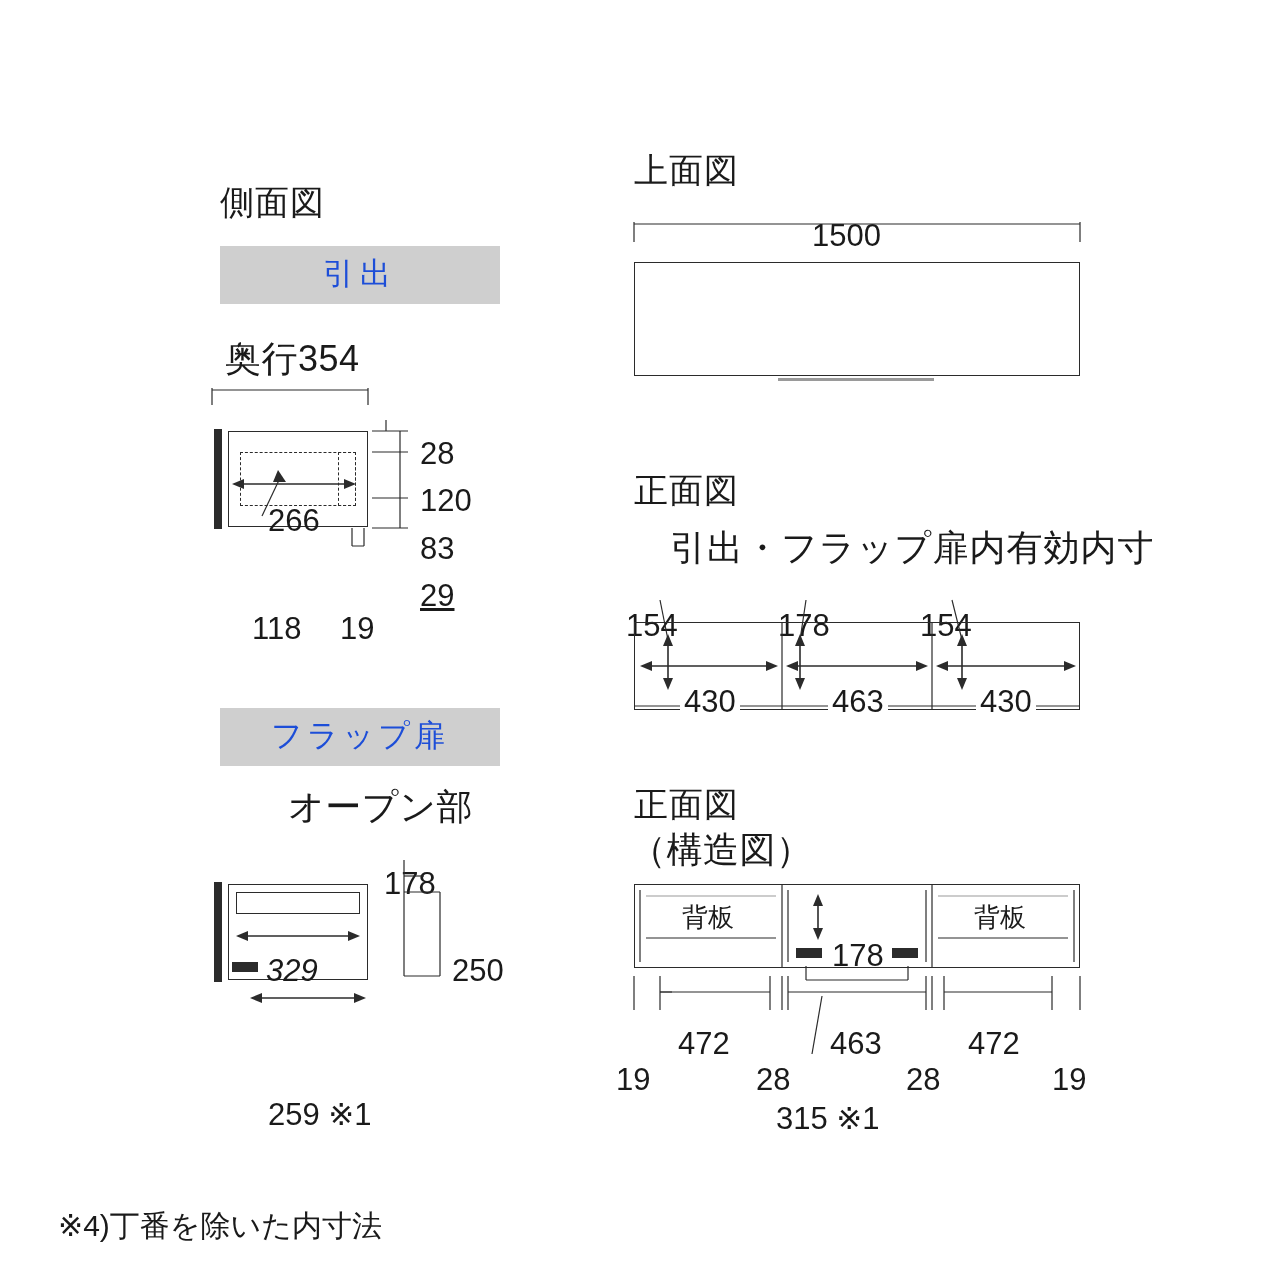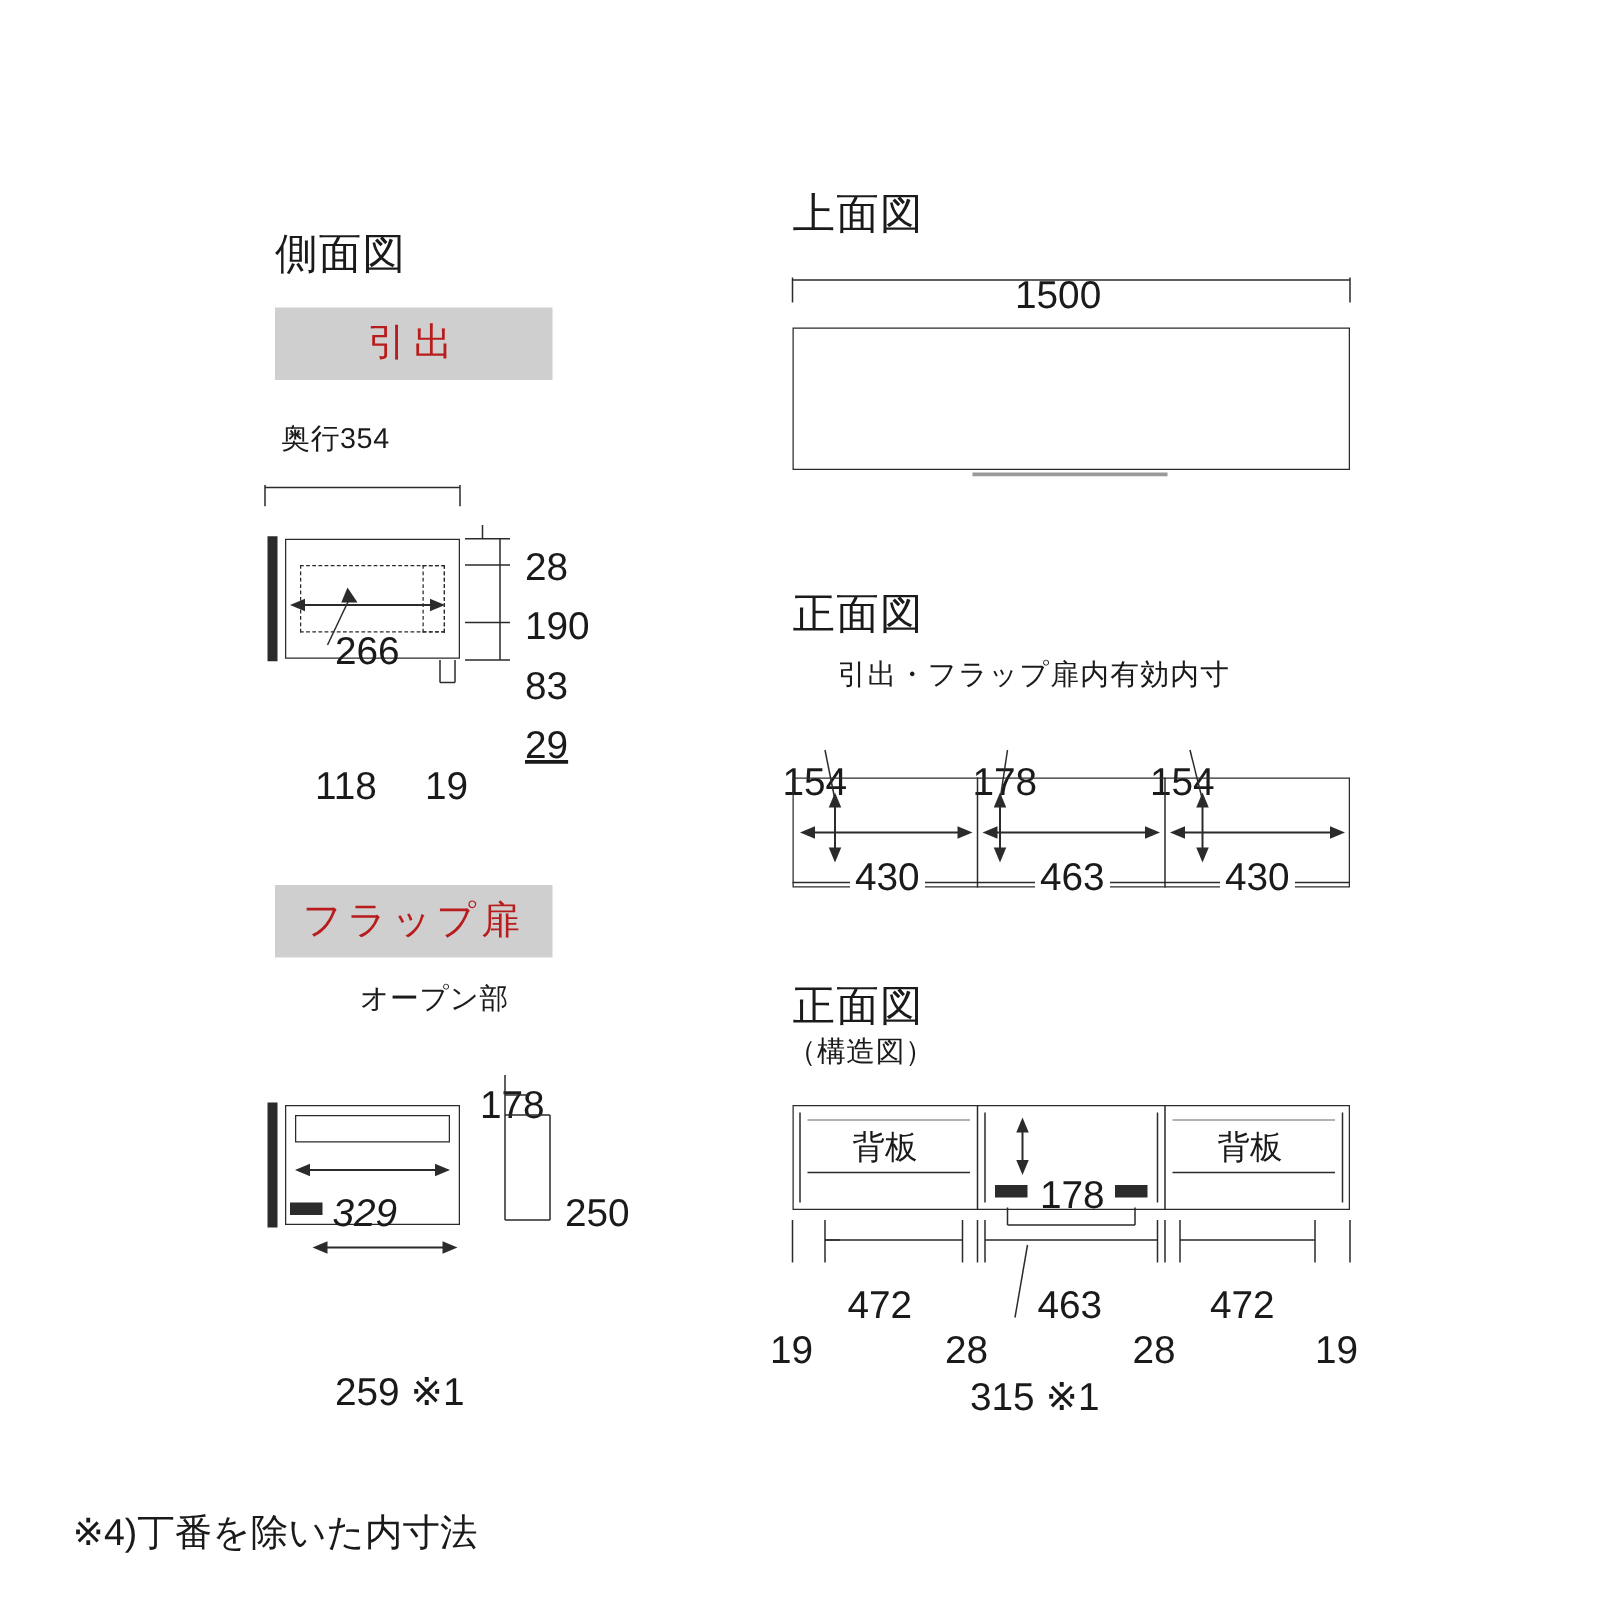--- a/index.html
+++ b/index.html
@@ -5,30 +5,30 @@
   html,body{margin:0;padding:0;}
   body{
     width:1280px;height:1280px;
     background:#ffffff;
     font-family:"Liberation Sans","DejaVu Sans",sans-serif;
     color:#1a1a1a;
     position:relative;
     overflow:hidden;
   }
   .abs{position:absolute;}
-  .lbl{font-size:23px;letter-spacing:0.5px;white-space:nowrap;text-align:right;}
+  .lbl{font-size:36px;letter-spacing:0.5px;white-space:nowrap;text-align:right;}
   .lbl-big{font-size:34px;letter-spacing:1px;white-space:nowrap;}
   .num{font-size:31px;white-space:nowrap;margin-top:36px;}
   .num-sm{font-size:26px;white-space:nowrap;}
   .tag{
-    background:#cfcfcf;color:#b91c1c;
+    background:#cfcfcf;color:#1d4ed8;
     font-size:31px;letter-spacing:6px;
     text-align:center;
     padding:7px 0 9px 0;
-    width:222px;
+    width:280px;
   }
   .box{position:absolute;border:1px solid #2b2b2b;box-sizing:border-box;}
   .dash{position:absolute;border:1px dashed #2b2b2b;box-sizing:border-box;}
   .thickline{background:#2b2b2b;position:absolute;}
   .footnote{font-size:30px;}
   svg{position:absolute;overflow:visible;}
   .ar{stroke:#2b2b2b;stroke-width:1.6;fill:none;}
   .arfill{fill:#2b2b2b;}
   .gl{stroke:#2b2b2b;stroke-width:1.2;fill:none;}
   .gl-l{stroke:#9a9a9a;stroke-width:1.2;fill:none;}
@@ -59,21 +59,21 @@
   <path class="arfill" d="M278,470 L286,482 L273,482 Z"></path>
 </svg>
 <div class="abs num" style="left:268px;top:467px;">266</div>
 
 <svg class="abs" style="left:0;top:0;width:1280px;height:1280px;">
   <path class="gl" d="M372,431 L408,431 M372,452 L408,452 M372,498 L408,498 M372,528 L408,528"></path>
   <path class="gl" d="M400,431 L400,452 M400,452 L400,498 M400,498 L400,528"></path>
   <path class="gl" d="M386,420 L386,431"></path>
 </svg>
 <div class="abs num" style="left:420px;top:400px;">28</div>
-<div class="abs num" style="left:420px;top:447px;">190</div>
+<div class="abs num" style="left:420px;top:447px;">120</div>
 <div class="abs num" style="left:420px;top:495px;">83</div>
 <div class="abs num" style="left:420px;top:542px;text-decoration:underline;">29</div>
 
 <svg class="abs" style="left:0;top:0;width:1280px;height:1280px;">
   <path class="gl" d="M352,528 L352,546 M364,528 L364,546 M352,546 L364,546"></path>
 </svg>
 <div class="abs num" style="left:252px;top:575px;">118</div>
 <div class="abs num" style="left:340px;top:575px;">19</div>
 
 <div class="abs tag" style="left:220px;top:708px;letter-spacing:4px;">フラップ扉</div>

